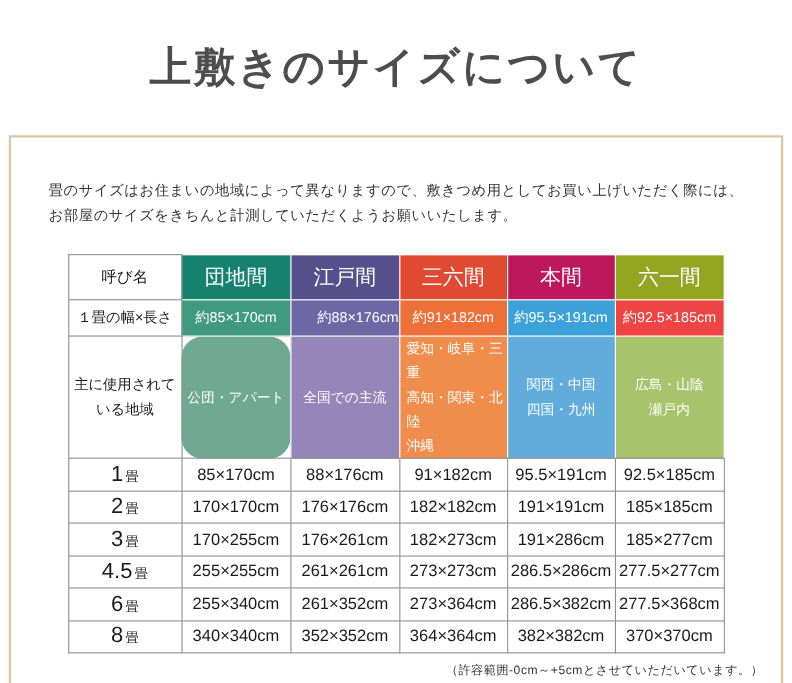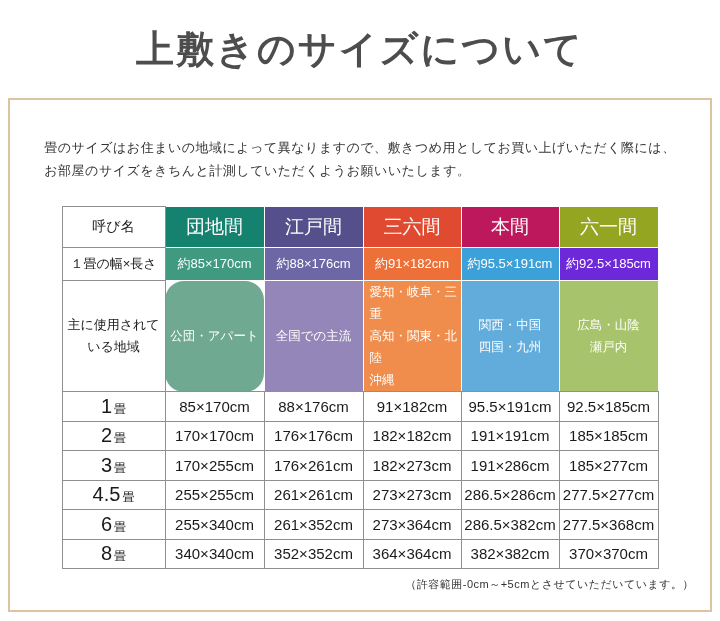--- a/index.html
+++ b/index.html
@@ -1,21 +1,21 @@
 <!DOCTYPE html>
 <html lang="ja"><head>
 <meta charset="utf-8">
 <style>
   html,body { margin:0; padding:0; background:#ffffff; }
   body {
     width:720px; height:621px; overflow:hidden;
     font-family:"Liberation Sans", sans-serif;
     -webkit-font-smoothing:antialiased;
   }
-  .title-wrap { height:98px; display:flex; align-items:center; justify-content:center; }
+  .title-wrap { height:123px; display:flex; align-items:center; justify-content:center; }
   .page-title {
     margin:0; font-family:"Liberation Serif", serif;
     font-size:38px; font-weight:600; color:#4d4d4d; letter-spacing:2px;
   }
   .content-box {
     margin:0 8px; height:510px; box-sizing:content-box;
     border:2px solid #dcc49e; background:#fff;
   }
   .intro {
     margin:36px auto 0; width:fit-content;
@@ -74,24 +74,24 @@
       <th class="hdr c0" style="background: rgb(20, 130, 110);">団地間</th>
       <th class="hdr c1" style="background: rgb(85, 80, 140);">江戸間</th>
       <th class="hdr c2" style="background: rgb(224, 74, 48);">三六間</th>
       <th class="hdr c3" style="background: #be185d;">本間</th>
       <th class="hdr c4" style="background: rgb(147, 165, 33);">六一間</th>
     </tr>
 
     <tr class="r-size">
       <th class="lbl">１畳の幅×長さ</th>
       <td class="mid c0" style="background: rgb(63, 154, 128);">約85×170cm</td>
-      <td class="mid c1" style="background: rgb(109, 104, 165);">約88×176cm</td>
+      <td class="mid c1" style="background: rgb(109, 104, 165); text-align: right;">約88×176cm</td>
       <td class="mid c2" style="background: rgb(236, 112, 56);">約91×182cm</td>
       <td class="mid c3" style="background: rgb(59, 161, 216);">約95.5×191cm</td>
-      <td class="mid c4" style="background: #6d28d9;">約92.5×185cm</td>
+      <td class="mid c4" style="background: #ef4444;">約92.5×185cm</td>
     </tr>
 
     <tr class="r-region">
       <th class="lbl pre">主に使用されて
 いる地域</th>
       <td class="lt pre c0" style="background: rgb(111, 169, 146); border-radius: 19px;">公団・アパート</td>
       <td class="lt pre c1" style="background: rgb(148, 134, 184);">全国での主流</td>
       <td class="lt pre c2 ta-left" style="background: rgb(240, 141, 76);">愛知・岐阜・三重
 高知・関東・北陸
 沖縄</td>

